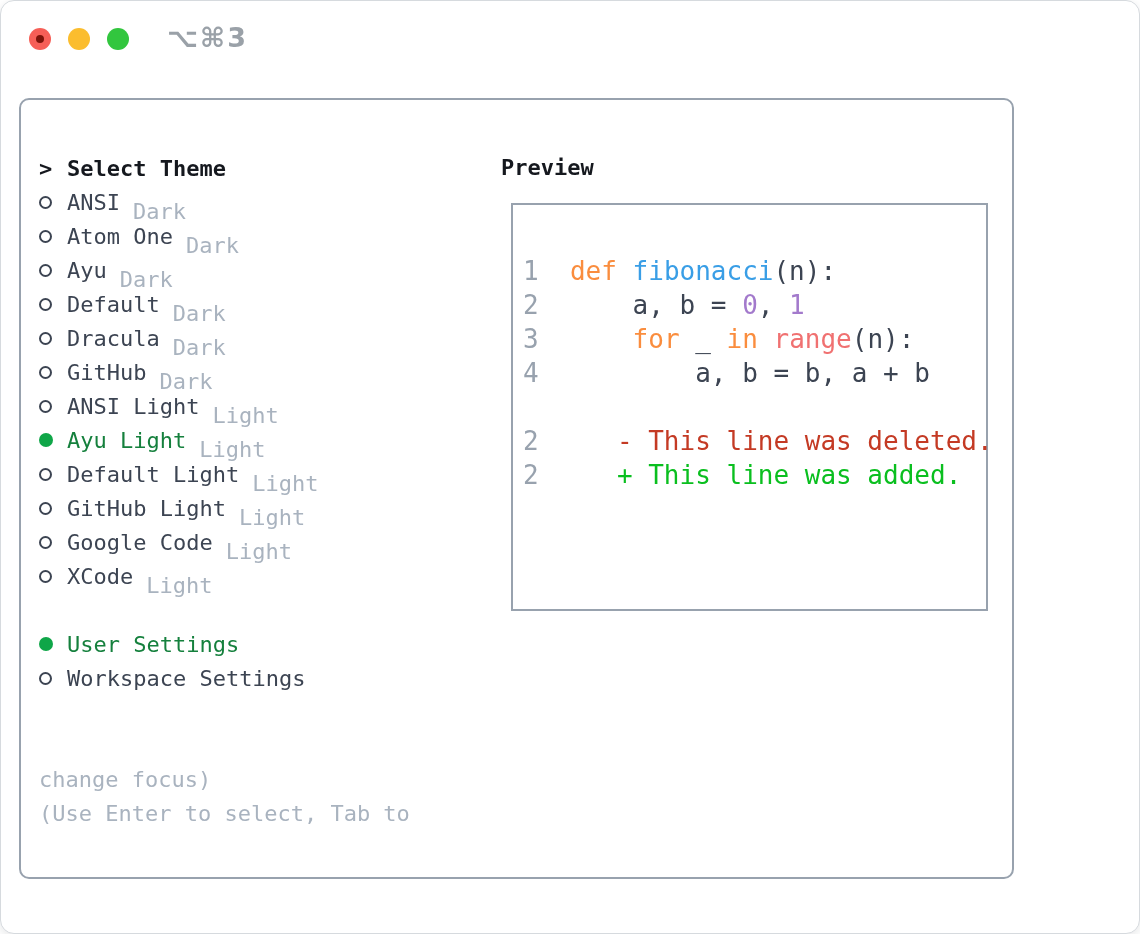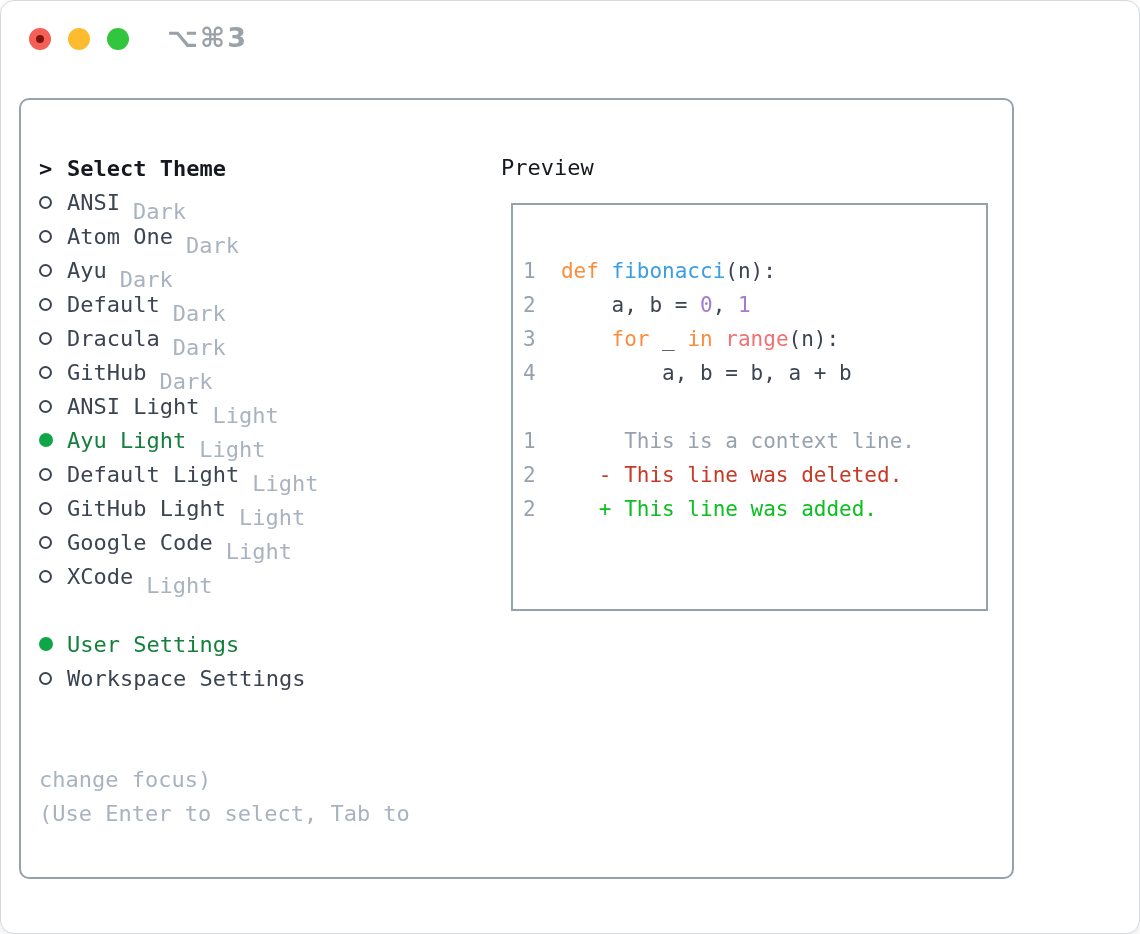--- a/index.html
+++ b/index.html
@@ -30,24 +30,24 @@
   .caret{font-weight:bold;color:#15181e;}
   .ring{width:13px;height:13px;border:2px solid #3c4452;border-radius:50%;box-sizing:border-box;}
   .seldot{width:14px;height:14px;border-radius:50%;background:#0fa648;}
   .hlabel{font-weight:bold;color:#15181e;}
   .name{color:#3c4452;}
   .name.sel{color:#15803d;}
   .tag{color:#a9b3bf;margin-left:13px;margin-top:18px;}
   .help{position:absolute;left:18px;top:663px;font-size:22px;line-height:34px;color:#a9b3bf;}
   
   .prevtitle{position:absolute;left:480px;top:51px;height:34px;line-height:34px;
-    font-size:22px;font-weight:normal;color:#15181e;}
+    font-size:22px;font-weight:bold;color:#15181e;}
   .prevbox{position:absolute;left:490px;top:103px;width:477px;height:408px;
     box-sizing:border-box;border:2px solid #98a2ae;background:#ffffff;}
-  .codearea{position:absolute;left:10px;top:49px;font-size:21px;line-height:34px;}
+  .codearea{position:absolute;left:10px;top:49px;font-size:26px;line-height:34px;}
   .cl{white-space:pre;height:34px;}
   .lineno{display:inline-block;width:3ch;color:#98a2ae;}
   .tok-kw{color:#fa8d3e;}
   .tok-fn{color:#399ee6;}
   .tok-num{color:#a37acc;}
   .tok-coral{color:#f07171;}
   .tok-txt{color:#3c4452;}
   .blank{height:34px;}
   .ctx{color:#98a2ae;}
   .del{color:#c43a24;}
@@ -191,21 +191,20 @@
     <div class="prevbox">
       <div class="codearea">
         <div id="code-lines">
             <div class="cl"><span class="lineno">1</span><span class="tok-kw">def</span><span class="tok-txt"> </span><span class="tok-fn">fibonacci</span><span class="tok-txt">(n):</span></div>
             <div class="cl"><span class="lineno">2</span><span class="tok-txt">    a, b = </span><span class="tok-num">0</span><span class="tok-txt">, </span><span class="tok-num">1</span></div>
             <div class="cl"><span class="lineno">3</span><span class="tok-txt">    </span><span class="tok-kw">for</span><span class="tok-txt"> _ </span><span class="tok-kw">in</span><span class="tok-txt"> </span><span class="tok-coral">range</span><span class="tok-txt">(n):</span></div>
             <div class="cl"><span class="lineno">4</span><span class="tok-txt">        a, b = b, a + b</span></div>
           </div>
         <div class="blank"></div>
         <div id="diff-lines">
-            <div class="cl"><span class="lineno">1</span><span class="ctx">     This is a context line.</span></div>
             <div class="cl"><span class="lineno">2</span><span class="del">   - This line was deleted.</span></div>
             <div class="cl"><span class="lineno">2</span><span class="add">   + This line was added.</span></div>
           </div>
       </div>
     </div>
 
   </div>
 </div>
 
 </body></html>

